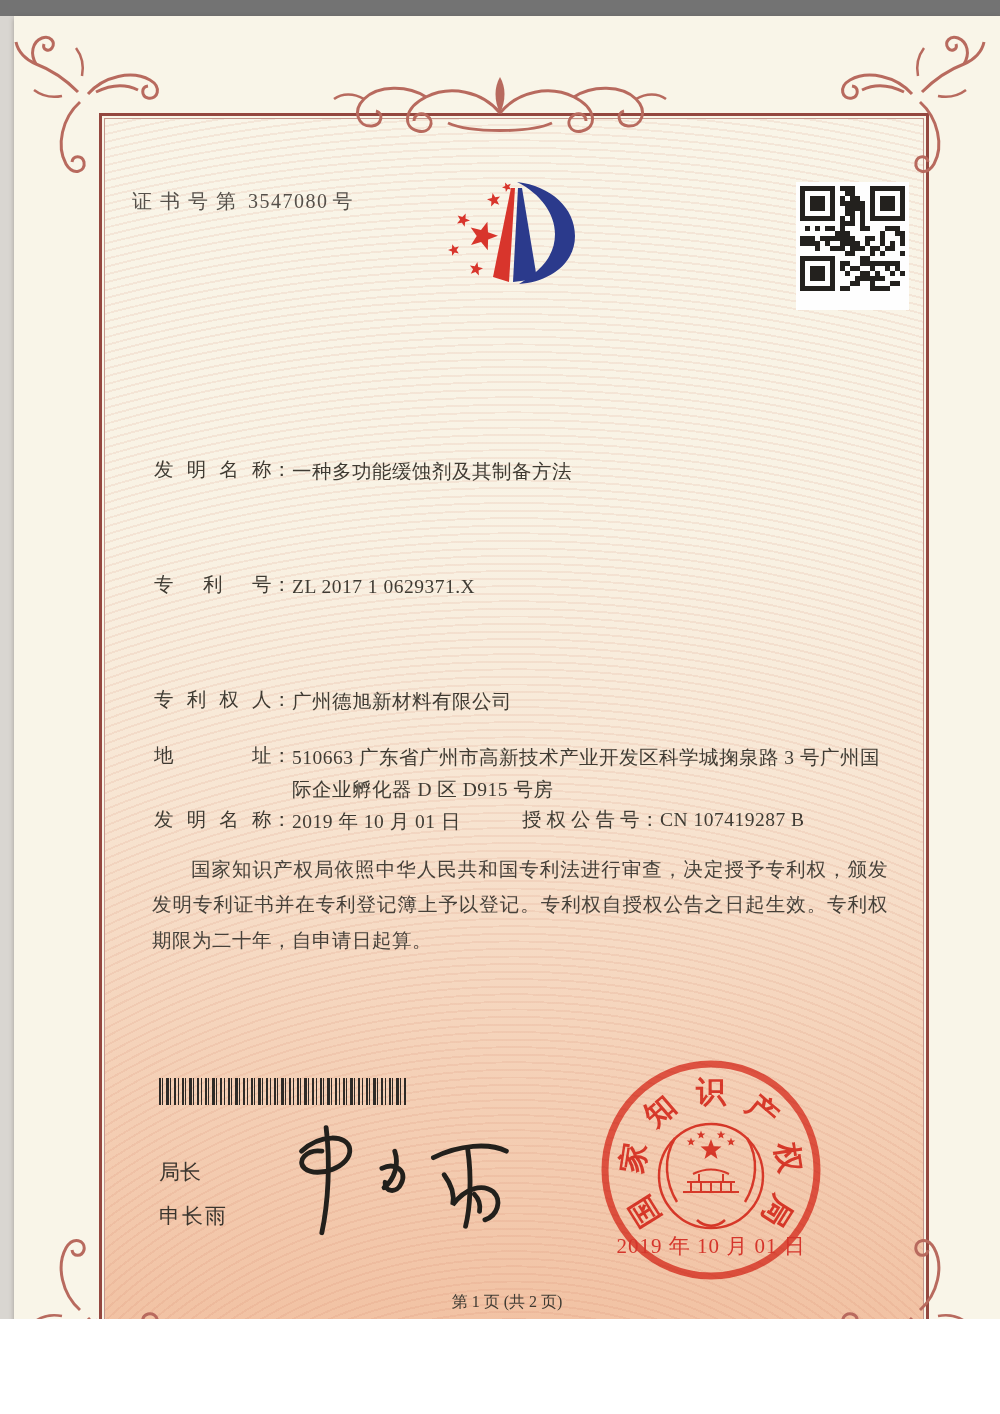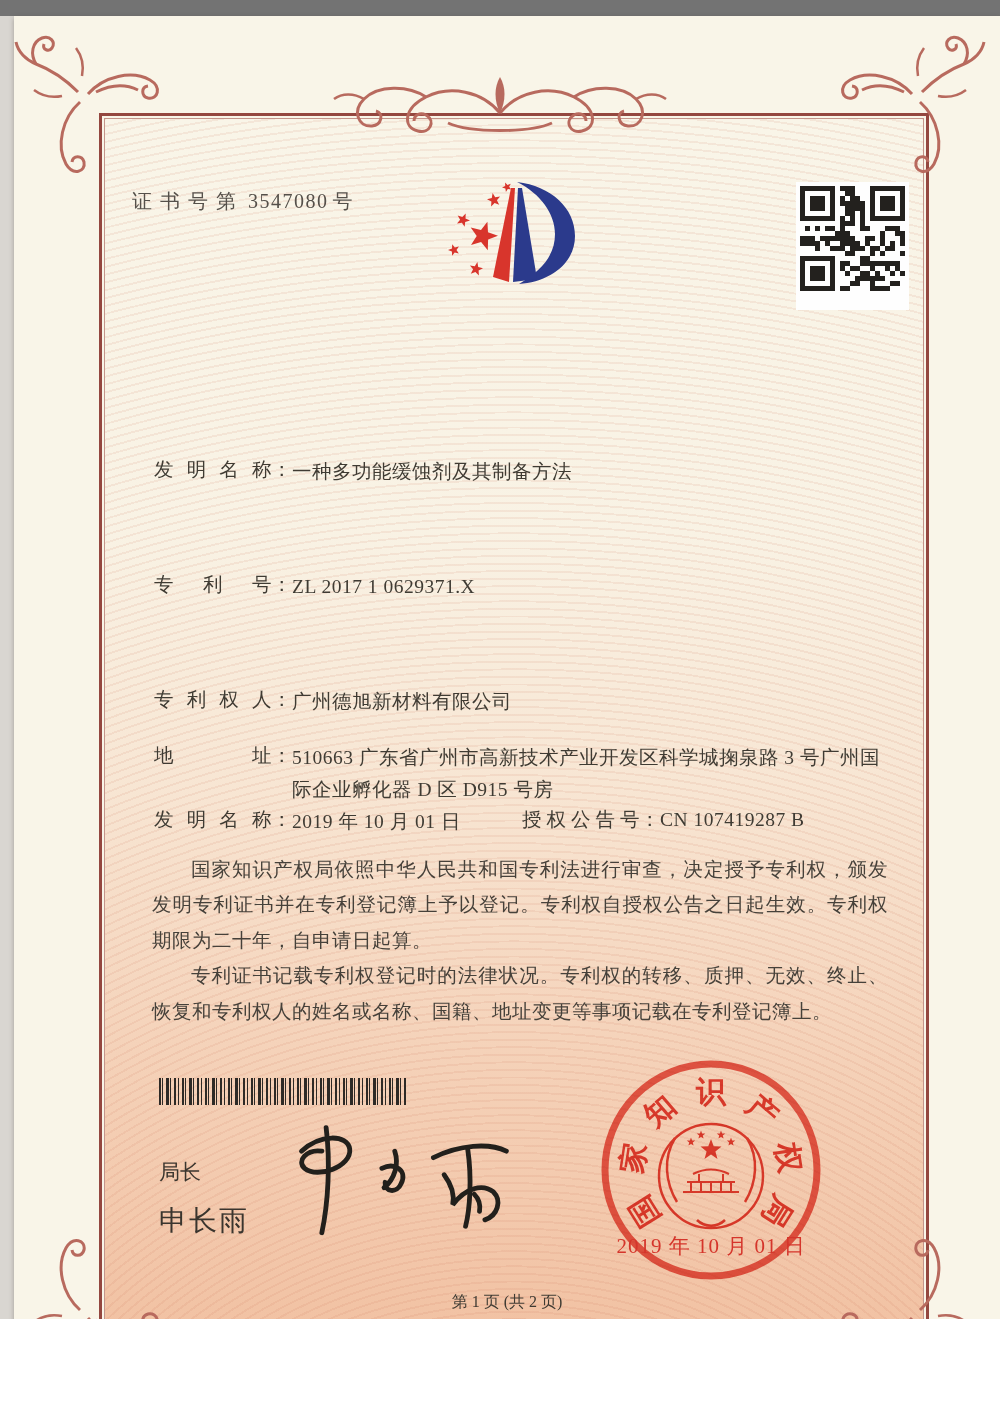--- a/index.html
+++ b/index.html
@@ -47,21 +47,21 @@
            text-align:justify;color:#46413a;}
 
   .barcode{position:absolute;left:145px;top:1062px;width:247px;height:27px;
     background:repeating-linear-gradient(90deg,
       #2e2a26 0 2px, transparent 2px 3px, #2e2a26 3px 4px, transparent 4px 7px,
       #2e2a26 7px 10px, transparent 10px 11px, #2e2a26 11px 12px, transparent 12px 15px,
       #2e2a26 15px 17px, transparent 17px 19px, #2e2a26 19px 20px, transparent 20px 23px);}
 
   .dir-title{position:absolute;left:145px;top:1142px;font-size:21px;color:#3a352e;
              font-family:"Liberation Sans","DejaVu Sans",sans-serif;}
-  .dir-name{position:absolute;left:145px;top:1186px;font-size:28px;color:#3a352e;
+  .dir-name{position:absolute;left:145px;top:1186px;font-size:21px;color:#3a352e;
             font-family:"Liberation Sans","DejaVu Sans",sans-serif;letter-spacing:2px;}
   .signature{position:absolute;left:250px;top:1103px;width:268px;height:118px;}
 
   .seal{position:absolute;left:585px;top:1042px;width:224px;height:224px;mix-blend-mode:multiply;opacity:.93;}
   .seal-ring-text{position:absolute;inset:0;font-family:"Liberation Sans","DejaVu Sans",sans-serif;
                   font-weight:bold;font-size:30px;color:#e0392d;}
   .seal-ring-text span{position:absolute;}
   .seal-date{position:absolute;left:585px;top:1216px;width:224px;text-align:center;
              font-size:21px;color:#d5352b;letter-spacing:1px;font-weight:500;z-index:3;}
 
@@ -400,21 +400,20 @@
     <div class="row" style="top:726px">
       <span class="lab">地址</span><span class="col">：</span><span class="val">510663 广东省广州市高新技术产业开发区科学城掬泉路 3 号广州国际企业孵化器 D 区 D915 号房</span>
     </div>
     <div class="row" style="top:790px">
       <span class="lab">发明名称</span><span class="col">：</span><span class="val">2019 年 10 月 01 日</span>
       <span class="pair2"><span class="lab2">授权公告号</span><span class="col">：</span><span>CN 107419287 B</span></span>
     </div>
 
     <div class="paras">
       <p>国家知识产权局依照中华人民共和国专利法进行审查，决定授予专利权，颁发发明专利证书并在专利登记簿上予以登记。专利权自授权公告之日起生效。专利权期限为二十年，自申请日起算。</p>
-      <p>专利证书记载专利权登记时的法律状况。专利权的转移、质押、无效、终止、恢复和专利权人的姓名或名称、国籍、地址变更等事项记载在专利登记簿上。</p>
     </div>
 
     <div class="barcode"></div>
 
     <div class="dir-title">局长</div>
     <div class="dir-name">申长雨</div>
 
     <svg class="signature" viewBox="0 0 230 110">
       <g fill="none" stroke="#22201c" stroke-width="4.5" stroke-linecap="round">
         <path d="M25,30 C42,14 68,14 70,28 C72,44 40,56 28,46 C20,39 30,28 44,30"></path>

